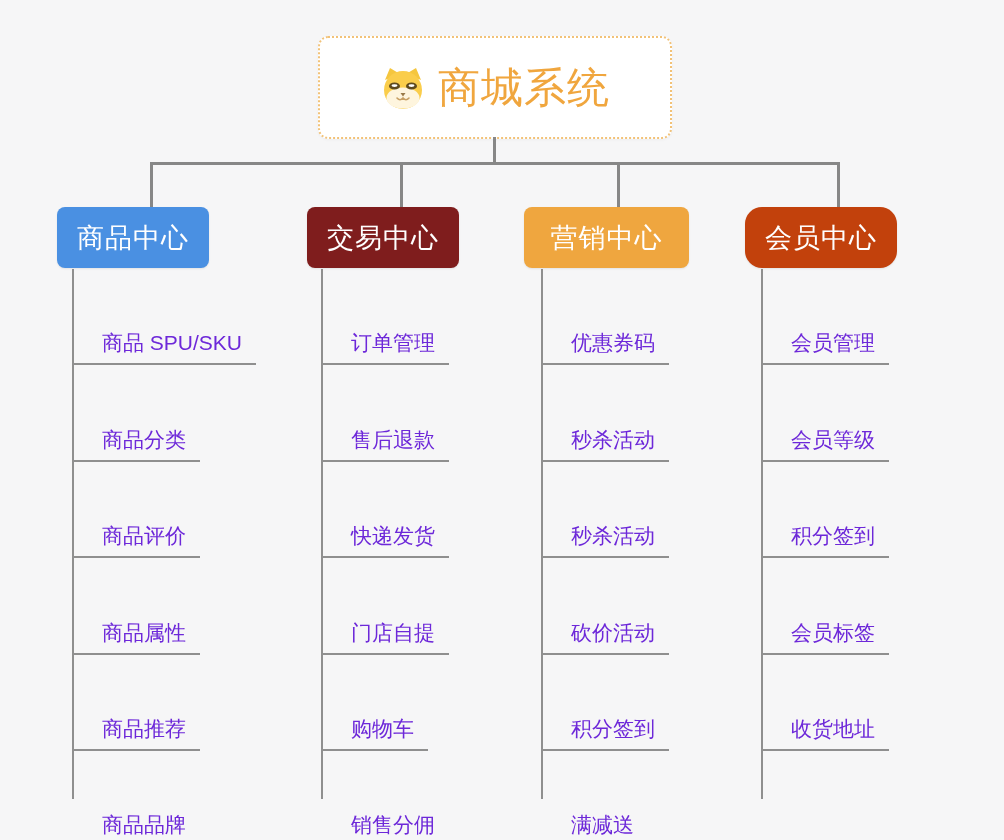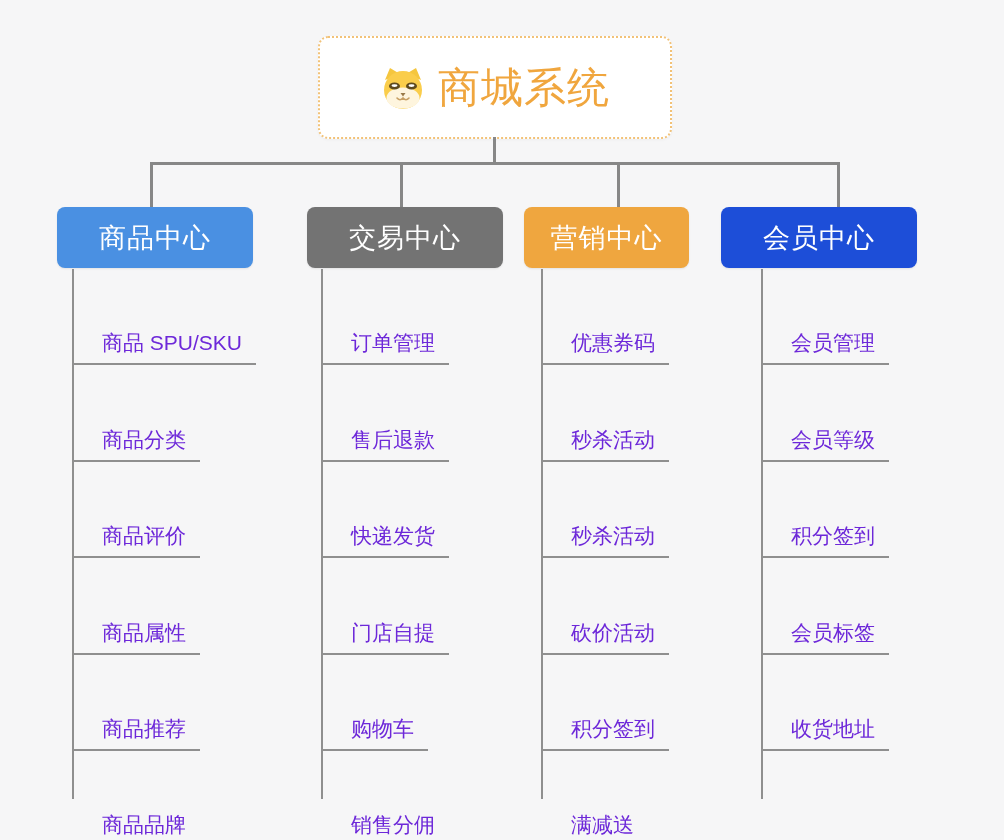--- a/index.html
+++ b/index.html
@@ -38,33 +38,33 @@
   .conn{position:absolute;background:#878787;}
   .conn-root-stub{left:493px;top:137px;width:3px;height:26px;}
   .conn-bus{left:150px;top:162px;width:689px;height:3px;}
   .conn-stub-0{left:150px;top:162px;width:3px;height:46px;}
   .conn-stub-1{left:400px;top:162px;width:3px;height:46px;}
   .conn-stub-2{left:617px;top:162px;width:3px;height:46px;}
   .conn-stub-3{left:837px;top:162px;width:3px;height:46px;}
   
   .branch-node{
     position:absolute;top:207px;
-    width:196px;height:61px;
+    width:152px;height:61px;
     border-radius:8px;
     display:flex;align-items:center;justify-content:center;
     color:#ffffff;
     font-size:27px;
     letter-spacing:1px;
     box-shadow:0 1px 2px rgba(0,0,0,0.08);
     cursor:pointer;
   }
   .branch-0{left:57px;background:#4a90e2;}
-  .branch-1{left:307px;background:#737373;}
+  .branch-1{left:307px;background:#7f1d1d;}
   .branch-2{left:524px;background:#efa63f;width:165px;}
-  .branch-3{left:721px;background:#1d4ed8;}
+  .branch-3{left:745px;background:#c2410c;border-radius:17px;}
   
   .sub-column{
     position:absolute;top:269px;
     display:flex;flex-direction:column;align-items:flex-start;
   }
   .sub-column::before{
     content:"";
     position:absolute;left:0;top:0;
     width:2px;height:530px;
     background:#8f8f8f;

